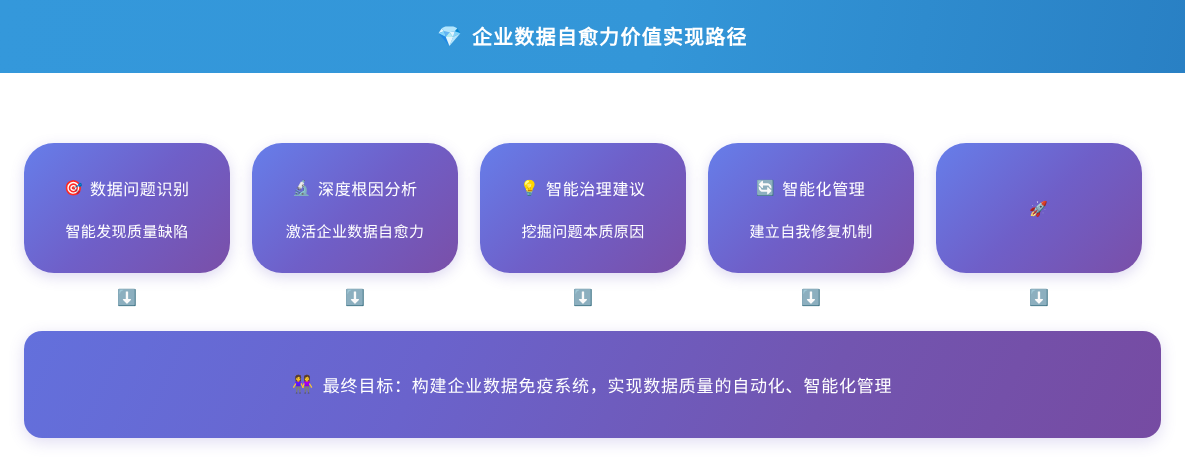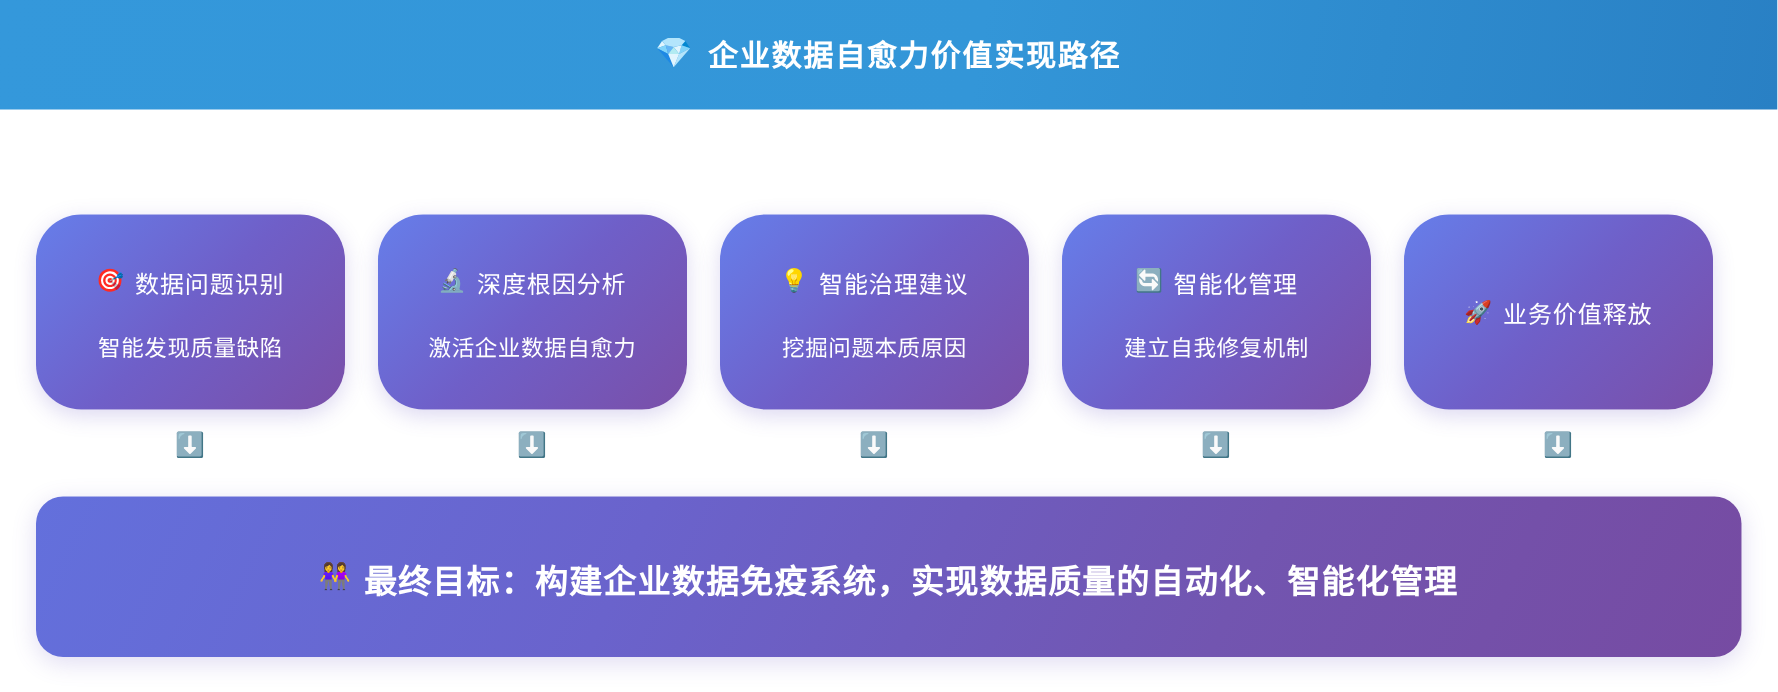--- a/index.html
+++ b/index.html
@@ -145,22 +145,22 @@
     white-space: nowrap;
   }
 
   .goal-icon {
     font-size: 17px;
     line-height: 1;
   }
 
   .goal-text {
     color: #ffffff;
-    font-size: 22px;
-    font-weight: bold;
+    font-size: 17px;
+    font-weight: normal;
     letter-spacing: 0.8px;
   }
 </style>
 </head>
 <body>
 
 <div class="page">
 
   <div class="header">
     <div class="header-inner">
@@ -212,21 +212,20 @@
         </div>
         <div class="card-desc">建立自我修复机制</div>
       </div>
       <div class="arrow">⬇️</div>
     </div>
 
     <div class="step-col">
       <div class="card">
         <div class="card-head">
           <span class="card-icon">🚀</span>
-          <span class="card-title">业务价值释放</span>
         </div>
       </div>
       <div class="arrow">⬇️</div>
     </div>
 
   </div>
 
   <div class="goal">
     <div class="goal-inner">
       <span class="goal-icon">👭</span>

